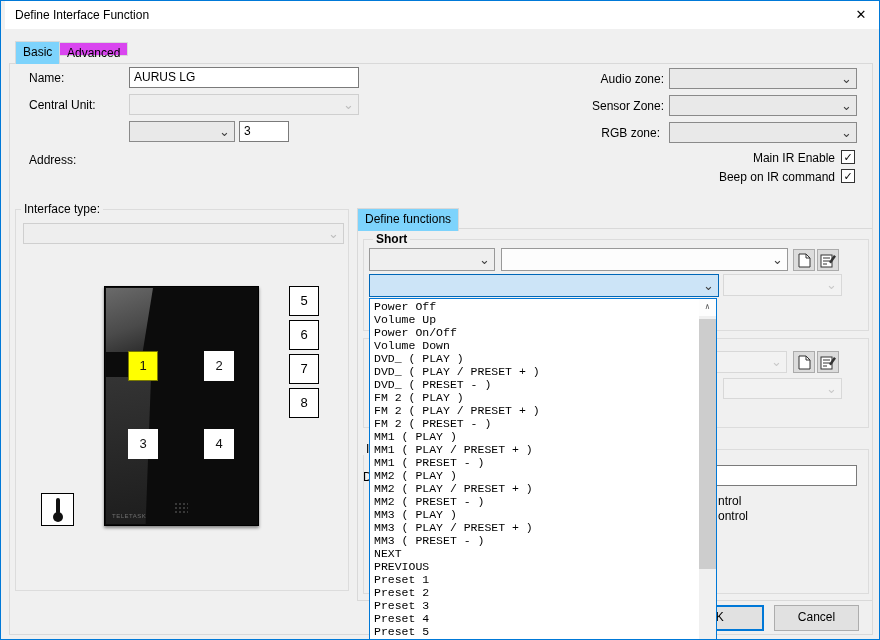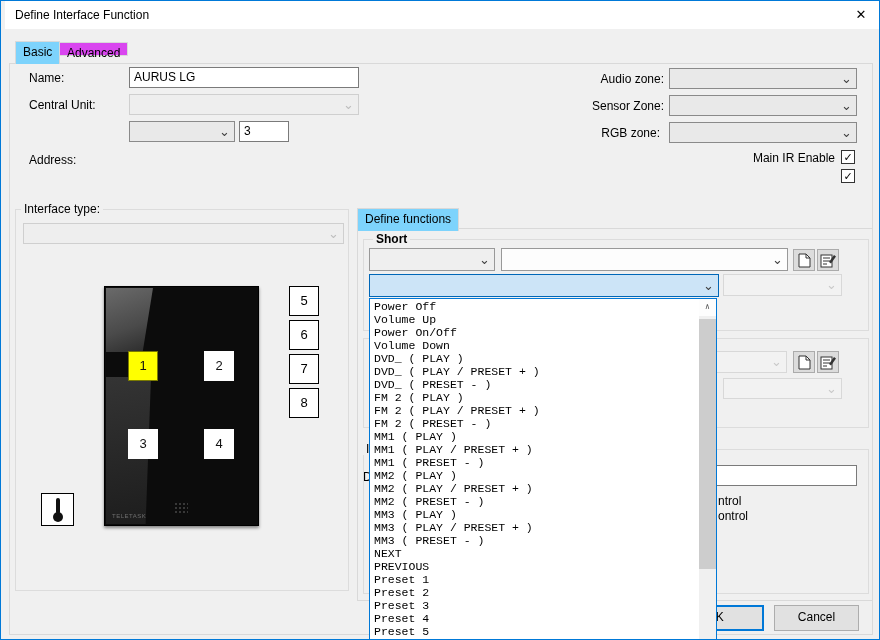--- a/index.html
+++ b/index.html
@@ -114,20 +114,21 @@
   <div class="abs combo" style="left:668px;top:121px;width:188px;height:21px;">
     
     <span class="chev">⌄</span>
   </div>
 
   <div class="abs rlabel" style="left:680px;top:150px;width:154px;">Main IR Enable</div>
   <div class="abs checkbox" style="left:840px;top:149px;">
     <span>✓</span>
   </div>
 
+  <div class="abs rlabel" style="left:660px;top:169px;width:174px;">Beep on IR command</div>
   <div class="abs checkbox" style="left:840px;top:168px;">
     <span>✓</span>
   </div>
 
   <div class="abs group" style="left:14px;top:208px;width:334px;height:382px;"></div>
   <div class="abs grouplabel" style="left:20px;top:202px;">Interface type:</div>
   <div class="abs combo disabled" style="left:22px;top:222px;width:321px;height:21px;">
     
     <span class="chev">⌄</span>
   </div>

